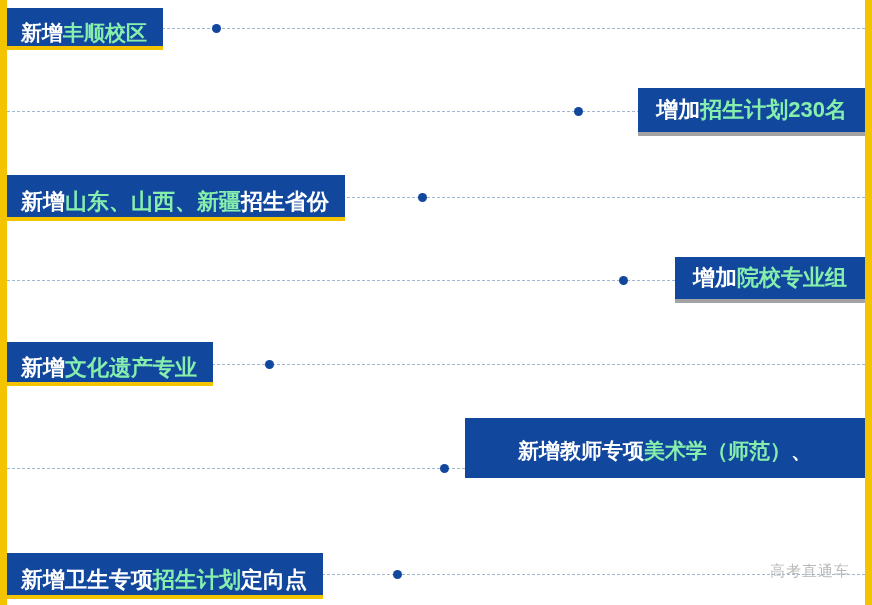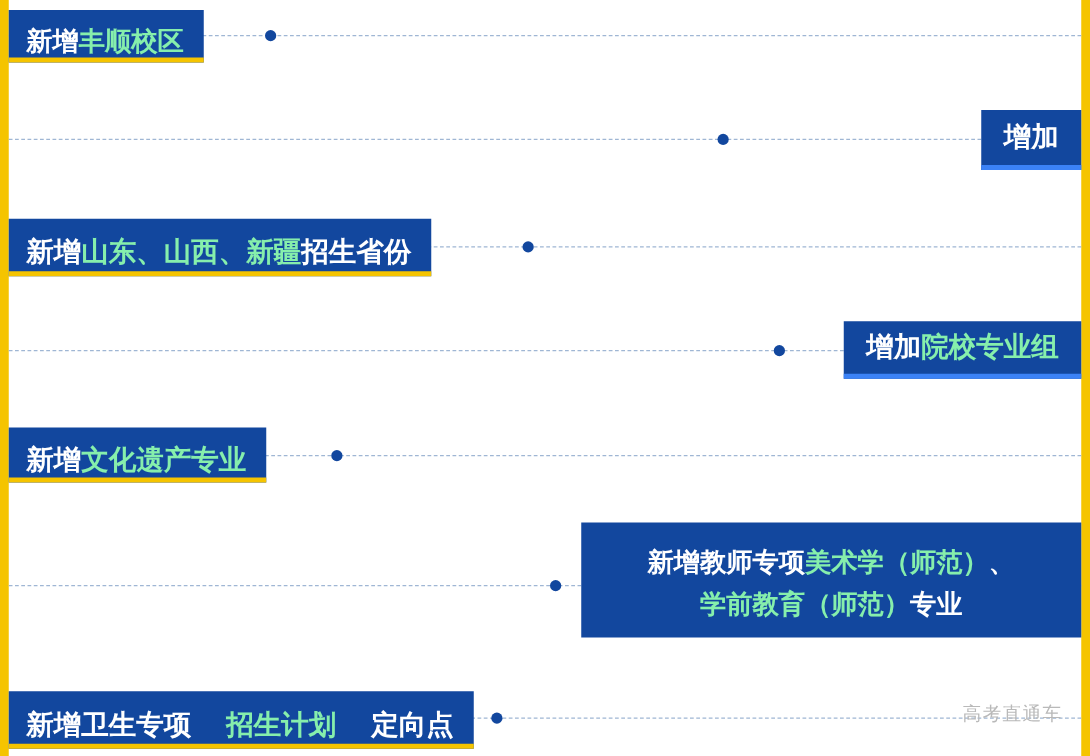--- a/index.html
+++ b/index.html
@@ -64,38 +64,38 @@
   .chip .hl {
     color: #86efac;
   }
   .chip.left-chip {
     left: 7px;
     padding: 12px 16px 0 14px;
     border-bottom: 4px solid #f5c400;
   }
   .chip.right-chip {
     padding: 11px 18px;
-    border-bottom: 4px solid #3b82f6;
+    border-bottom: 4px solid #a3a3a3;
     justify-content: flex-end;
   }
   .chip.two-line {
     display: block;
     padding: 17px 18px 10px 18px;
     text-align: center;
     line-height: 1.55;
   }
 
   
   #chip-fengshun   { top: 8px;  height: 42px; font-size: 21px; }
   #chip-zhaosheng  { top: 88px; right: 7px; height: 48px; font-size: 22px; }
   #chip-shengfen   { top: 175px; height: 46px; font-size: 22px; }
   #chip-zhuanyezu  { top: 257px; right: 7px; height: 46px; font-size: 22px; }
   #chip-wenhua     { top: 342px; height: 44px; font-size: 22px; }
   #chip-jiaoshi    { top: 418px; left: 465px; right: 7px; font-size: 21px; }
-  #chip-weisheng   { top: 553px; height: 46px; font-size: 22px; gap: 28px; }
+  #chip-weisheng   { top: 553px; height: 46px; font-size: 22px; }
 
   .watermark {
     position: absolute;
     right: 22px;
     bottom: 24px;
     color: #b9b9b9;
     font-size: 15px;
     letter-spacing: 1px;
   }
 </style>
@@ -123,20 +123,21 @@
   <div class="dot" style="left:440px; top:464px;"></div>
   <div class="dot" style="left:393px; top:570px;"></div>
 
   <div class="chip left-chip" id="chip-fengshun">
     <span>新增</span>
       <span class="hl">丰顺校区</span>
   </div>
 
   <div class="chip right-chip" id="chip-zhaosheng">
     <span>增加</span>
+      <span class="hl">招生计划230名</span>
   </div>
 
   <div class="chip left-chip" id="chip-shengfen">
     <span>新增</span>
       <span class="hl">山东、山西、新疆</span>
       <span>招生省份</span>
   </div>
 
   <div class="chip right-chip" id="chip-zhuanyezu">
     <span>增加</span>
@@ -145,23 +146,20 @@
 
   <div class="chip left-chip" id="chip-wenhua">
     <span>新增</span>
       <span class="hl">文化遗产专业</span>
   </div>
 
   <div class="chip two-line" id="chip-jiaoshi">
     <div>
       <span>新增教师专项</span><span class="hl">美术学（师范）</span><span>、</span>
     </div>
-    <div>
-      <span class="hl">学前教育（师范）</span><span>专业</span>
-    </div>
   </div>
 
   <div class="chip left-chip" id="chip-weisheng">
     <span>新增卫生专项</span>
       <span class="hl">招生计划</span>
       <span>定向点</span>
   </div>
 
   <div class="watermark">高考直通车</div>
 

